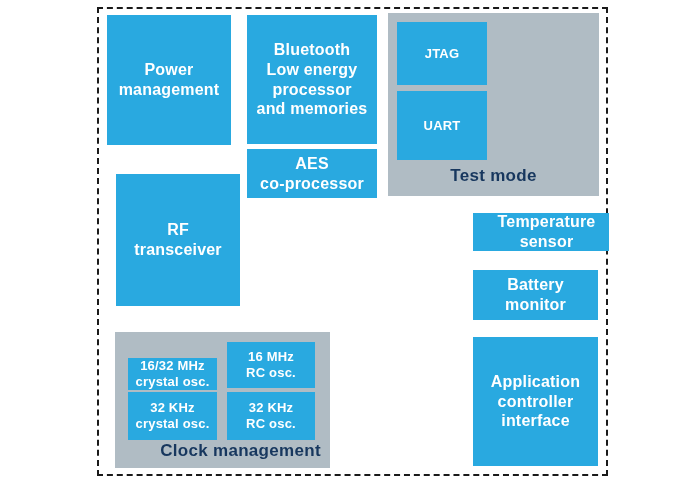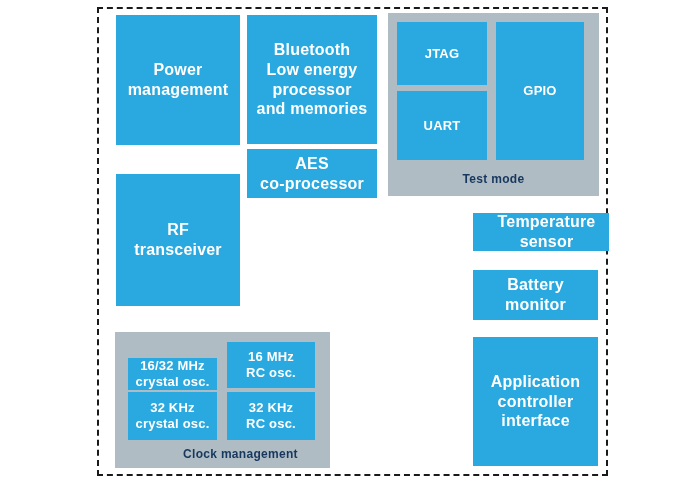--- a/index.html
+++ b/index.html
@@ -48,26 +48,26 @@
   }
   .group .block {
     font-size: 13px;
   }
   .group-label {
     position: absolute;
     left: 0;
     right: 0;
     text-align: center;
     color: var(--label_navy, #17375e);
-    font-size: 12px;
+    font-size: 17px;
     font-weight: 700;
     letter-spacing: 0.3px;
   }
   
-  #b-power   { left: 17px;  top: 6px;   width: 124px; height: 130px; }
+  #b-power   { left: 8px;  top: 6px;   width: 124px; height: 130px; }
   #b-ble     { left: 148px; top: 6px;   width: 130px; height: 129px; }
   #b-aes     { left: 148px; top: 140px; width: 130px; height: 49px;  }
   #b-rf      { left: 17px;  top: 165px; width: 124px; height: 132px; }
   #b-temp    { left: 374px; top: 204px; width: 125px; height: 38px; padding-left: 11px;  }
   #b-battery { left: 374px; top: 261px; width: 125px; height: 50px;  }
   #b-app     { left: 374px; top: 328px; width: 125px; height: 129px; }
   
   #g-test    { left: 289px; top: 4px;   width: 211px; height: 183px; }
   #b-jtag    { left: 9px;   top: 9px;   width: 90px;  height: 63px;  }
   #b-uart    { left: 9px;   top: 78px;  width: 90px;  height: 69px;  }
@@ -98,21 +98,20 @@
 
       <div class="block" id="b-aes">AES
 co-processor</div>
 
       <div class="block" id="b-rf">RF
 transceiver</div>
 
       <div class="group" id="g-test">
         <div class="block" id="b-jtag">JTAG</div>
         <div class="block" id="b-uart">UART</div>
-        <div class="block" id="b-gpio">GPIO</div>
         <div class="group-label">Test mode</div>
       </div>
 
       <div class="block" id="b-temp">Temperature
 sensor</div>
 
       <div class="block" id="b-battery">Battery
 monitor</div>
 
       <div class="block" id="b-app">Application

